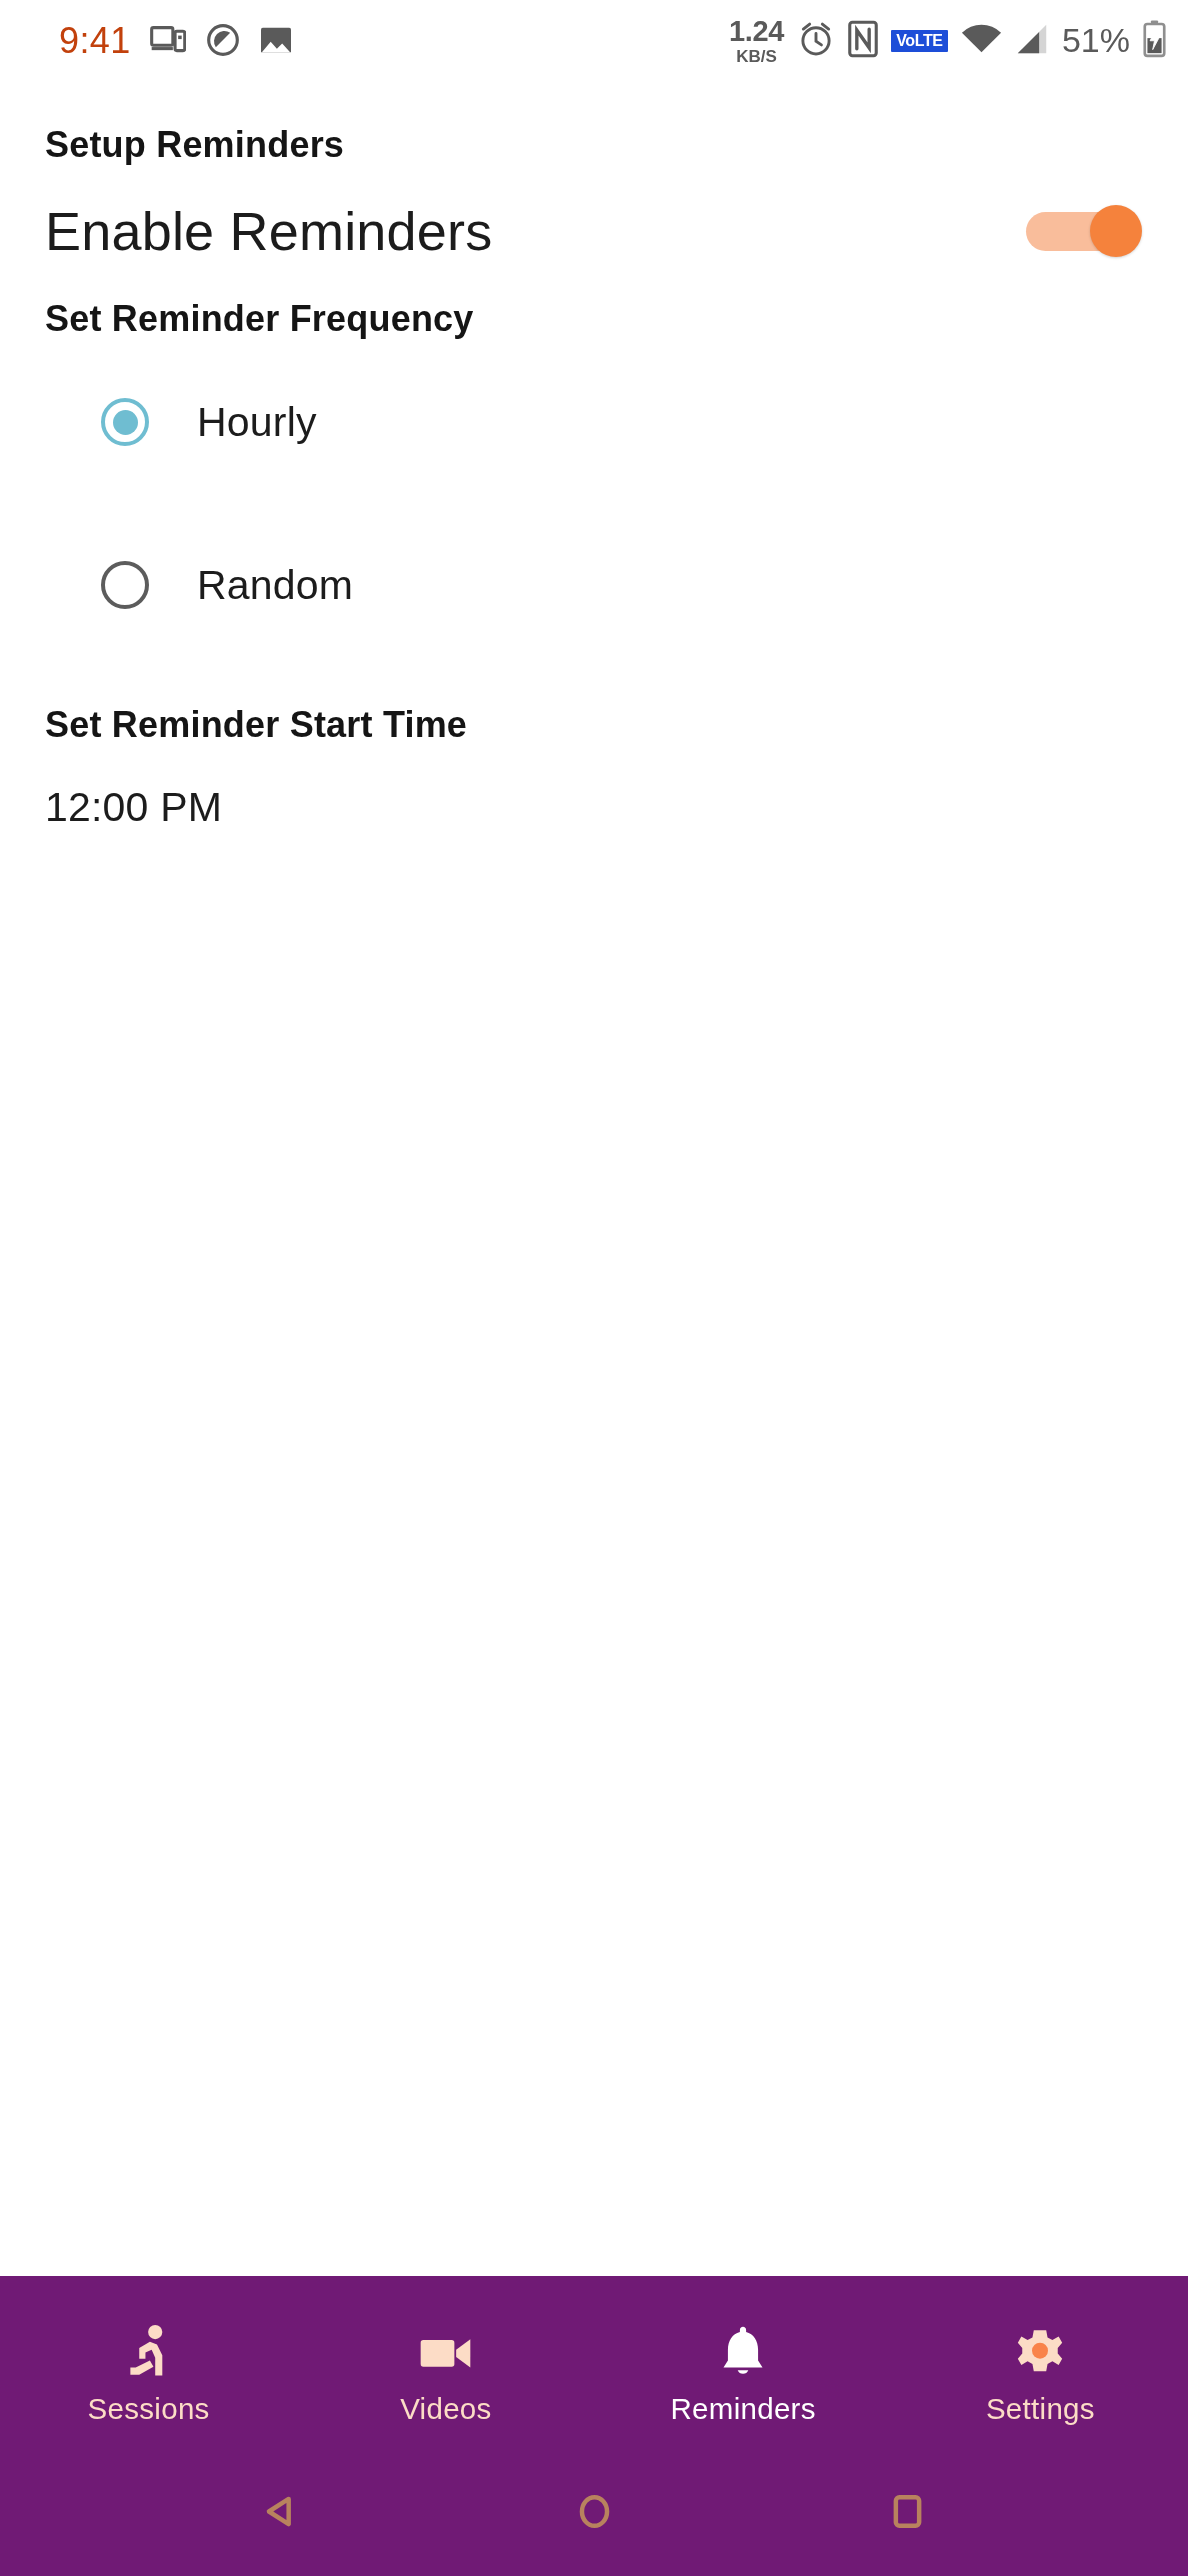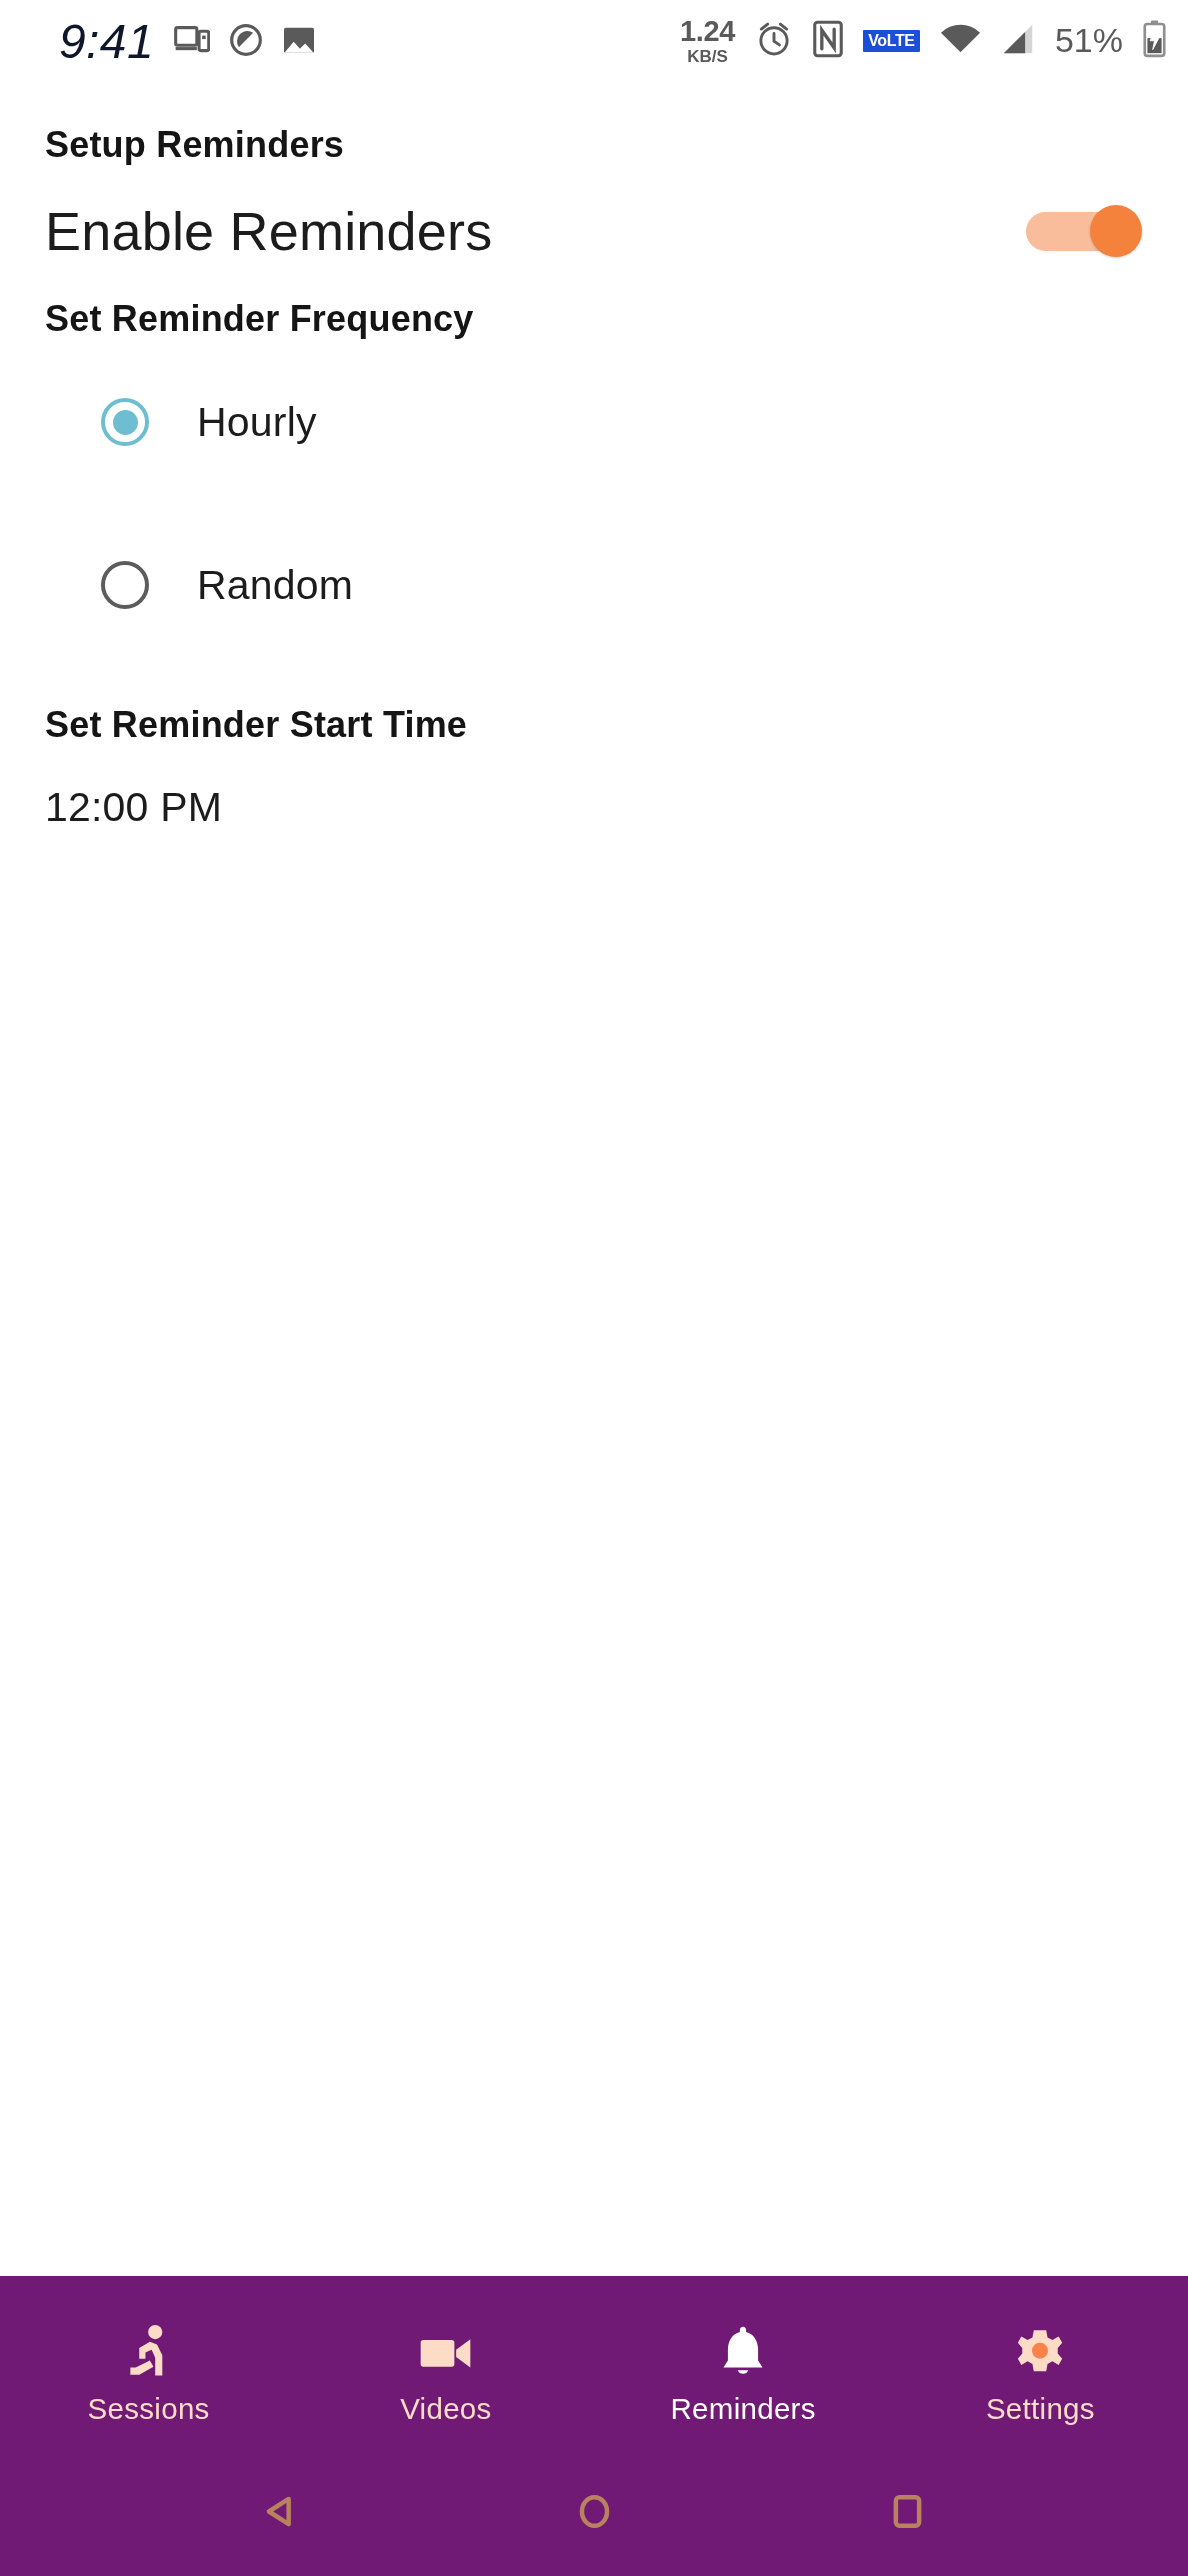--- a/index.html
+++ b/index.html
@@ -11,22 +11,22 @@
   }
   .phone { position:relative; width:1189px; height:2576px; background:#fff; }
 
   
   .statusbar {
     position:absolute; top:0; left:0; width:1189px; height:82px;
     display:flex; align-items:center; justify-content:space-between;
     padding:0 23px 0 59px;
   }
   .sb-left { display:flex; align-items:center; gap:19.7px; }
-  .sb-right { display:flex; align-items:center; gap:20px;margin-left:18px; }
-  .sb-clock { font-size:48px; color:#0f172a; letter-spacing:0.4px;font-style:italic; }
+  .sb-right { display:flex; align-items:center; gap:13px;margin-left:18px; }
+  .sb-clock { font-size:36px; color:#c2410c; letter-spacing:0.4px; }
   .sb-ico { display:block; }
   .netspeed { display:flex; flex-direction:column; align-items:center; line-height:1; color:#5a5a5a; }
   .netspeed .n1 { font-size:29px; font-weight:bold; letter-spacing:-0.4px; }
   .netspeed .n2 { font-size:17px; font-weight:bold; letter-spacing:0px; margin-top:1.8px; }
   .volte-box {
     background:#1d4ed8; color:#fff; border-radius:1px;
     font-size:16px; font-weight:bold; padding:2.7px 5.4px; line-height:1;
     letter-spacing:-0.4px;
   }
   .battpct { font-size:34px; color:#5a5a5a; letter-spacing:0px; }

